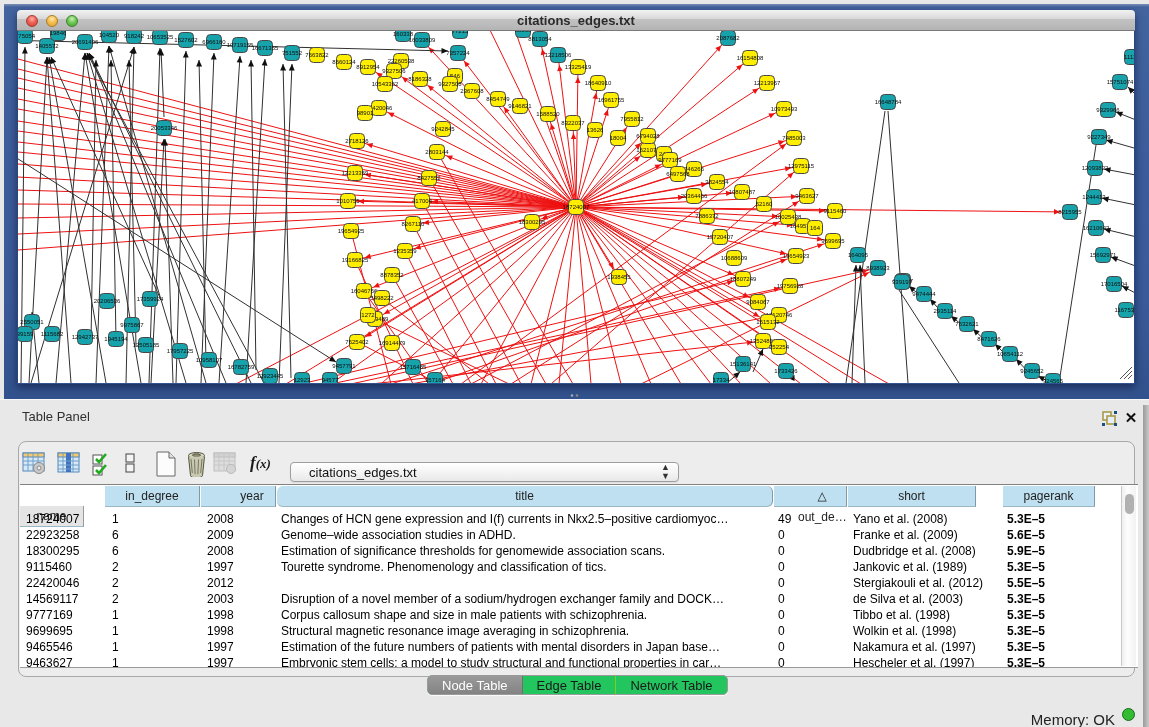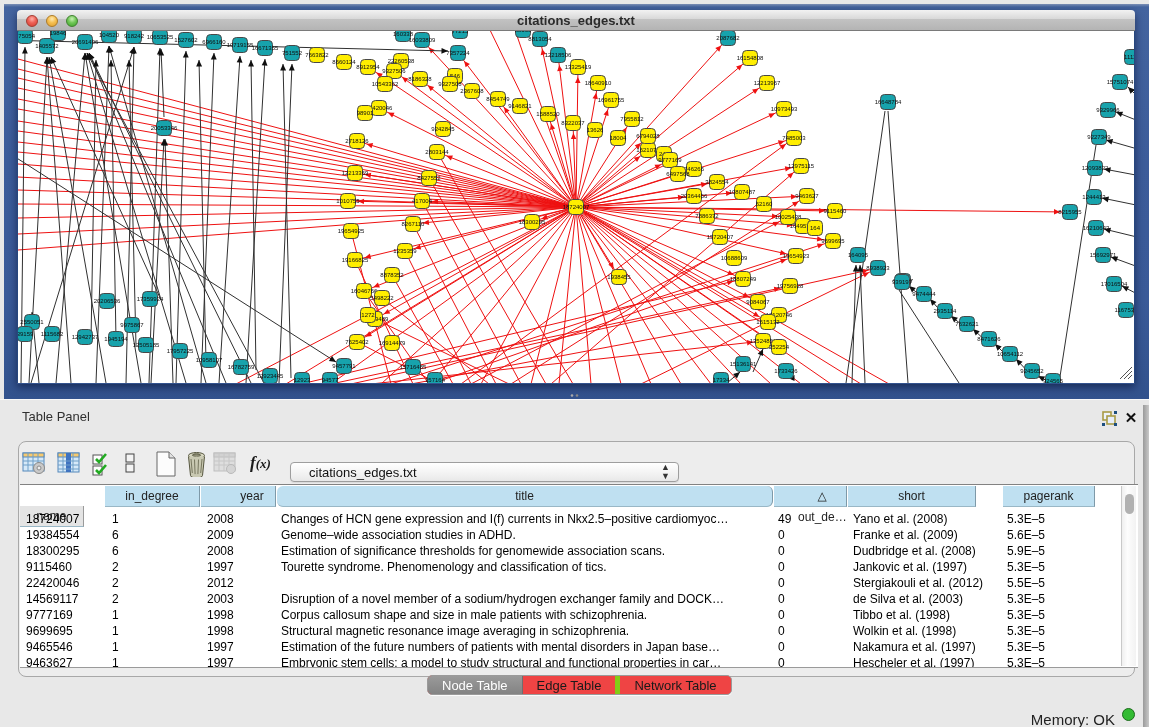--- a/index.html
+++ b/index.html
@@ -33,26 +33,26 @@
   text-align:center; line-height:21px; }
 .tbody { position:absolute; left:0; top:26px; width:1102px; font-size:12px; color:#000; }
 .tr { position:relative; height:16px; line-height:16px; white-space:nowrap; }
 .tr span { position:absolute; top:0; overflow:hidden; }
 .c0 { left:6px;  width:80px; }
 .c1 { left:92px; width:92px; }
 .c2 { left:187px;width:74px; }
 .c3 { left:261px;width:492px; }
 .c4 { left:758px;width:70px; }
 .c5 { left:833px;width:150px; }
-.c6 { left:987px;width:92px; }
+.c6 { left:987px;width:92px;font-weight:bold; }
 .vsb { position:absolute; right:2px; top:1px; width:15px; height:180px; background:linear-gradient(90deg,#efefef,#fdfdfd 40%,#f2f2f2); border-left:1px solid #c9c9c9;}
 .vsb .thumb { position:absolute; left:3px; top:8px; width:9px; height:20px; border-radius:5px; background:#b1b1b1; }
 .tabs { position:absolute; left:427px; top:675px; height:20px; display:flex; border:1px solid #9a9a9a;
-  border-radius:5px; overflow:hidden; background:#ef4444; box-shadow:0 1px 0 rgba(255,255,255,0.8);}
-.tab { font-size:13px; padding:0 14px; line-height:19px; color:#1a1a1a; border-right:5px solid #84cc16; }
+  border-radius:5px; overflow:hidden; background:#22c55e; box-shadow:0 1px 0 rgba(255,255,255,0.8);}
+.tab { font-size:13px; padding:0 14px; line-height:19px; color:#1a1a1a; border-right:1px solid #84cc16; }
 .tab.sel { background:linear-gradient(#9a9a9a,#838383); color:#fff; border-right:1px solid #6f6f6f;}
 .tab:last-child { border-right:none; }
 .mem { position:absolute; right:34px; top:711px; font-size:15px; color:#222; }
 .memdot { position:absolute; right:14px; top:708px; width:13px; height:13px; border-radius:50%; background:#33bb33; border:1px solid #1c6b1c; }
 .redge { position:absolute; right:0; top:405px; width:6px; height:322px; background:linear-gradient(90deg,#9a9a9a,#c9c9c9); }
 .splith { position:absolute; left:569px; top:393px; width:12px; height:5px; }
 </style></head>
 <body>
 <div class="desktop"></div>
 <div class="win">
@@ -721,21 +721,21 @@
 <div class="tr">
           <span class="c0">18724007</span>
           <span class="c1">1</span>
           <span class="c2">2008</span>
           <span class="c3">Changes of HCN gene expression and I(f) currents in Nkx2.5–positive cardiomyoc…</span>
           <span class="c4">49</span>
           <span class="c5">Yano et al. (2008)</span>
           <span class="c6">5.3E–5</span>
         </div>
 <div class="tr">
-          <span class="c0">19384554</span>
+          <span class="c0">22923258</span>
           <span class="c1">6</span>
           <span class="c2">2009</span>
           <span class="c3">Genome–wide association studies in ADHD.</span>
           <span class="c4">0</span>
           <span class="c5">Franke et al. (2009)</span>
           <span class="c6">5.6E–5</span>
         </div>
 <div class="tr">
           <span class="c0">18300295</span>
           <span class="c1">6</span>
@@ -744,21 +744,21 @@
           <span class="c4">0</span>
           <span class="c5">Dudbridge et al. (2008)</span>
           <span class="c6">5.9E–5</span>
         </div>
 <div class="tr">
           <span class="c0">9115460</span>
           <span class="c1">2</span>
           <span class="c2">1997</span>
           <span class="c3">Tourette syndrome. Phenomenology and classification of tics.</span>
           <span class="c4">0</span>
-          <span class="c5">Jankovic et al. (1997)</span>
+          <span class="c5">Jankovic et al. (1989)</span>
           <span class="c6">5.3E–5</span>
         </div>
 <div class="tr">
           <span class="c0">22420046</span>
           <span class="c1">2</span>
           <span class="c2">2012</span>
           <span class="c4">0</span>
           <span class="c5">Stergiakouli et al. (2012)</span>
           <span class="c6">5.5E–5</span>
         </div>

